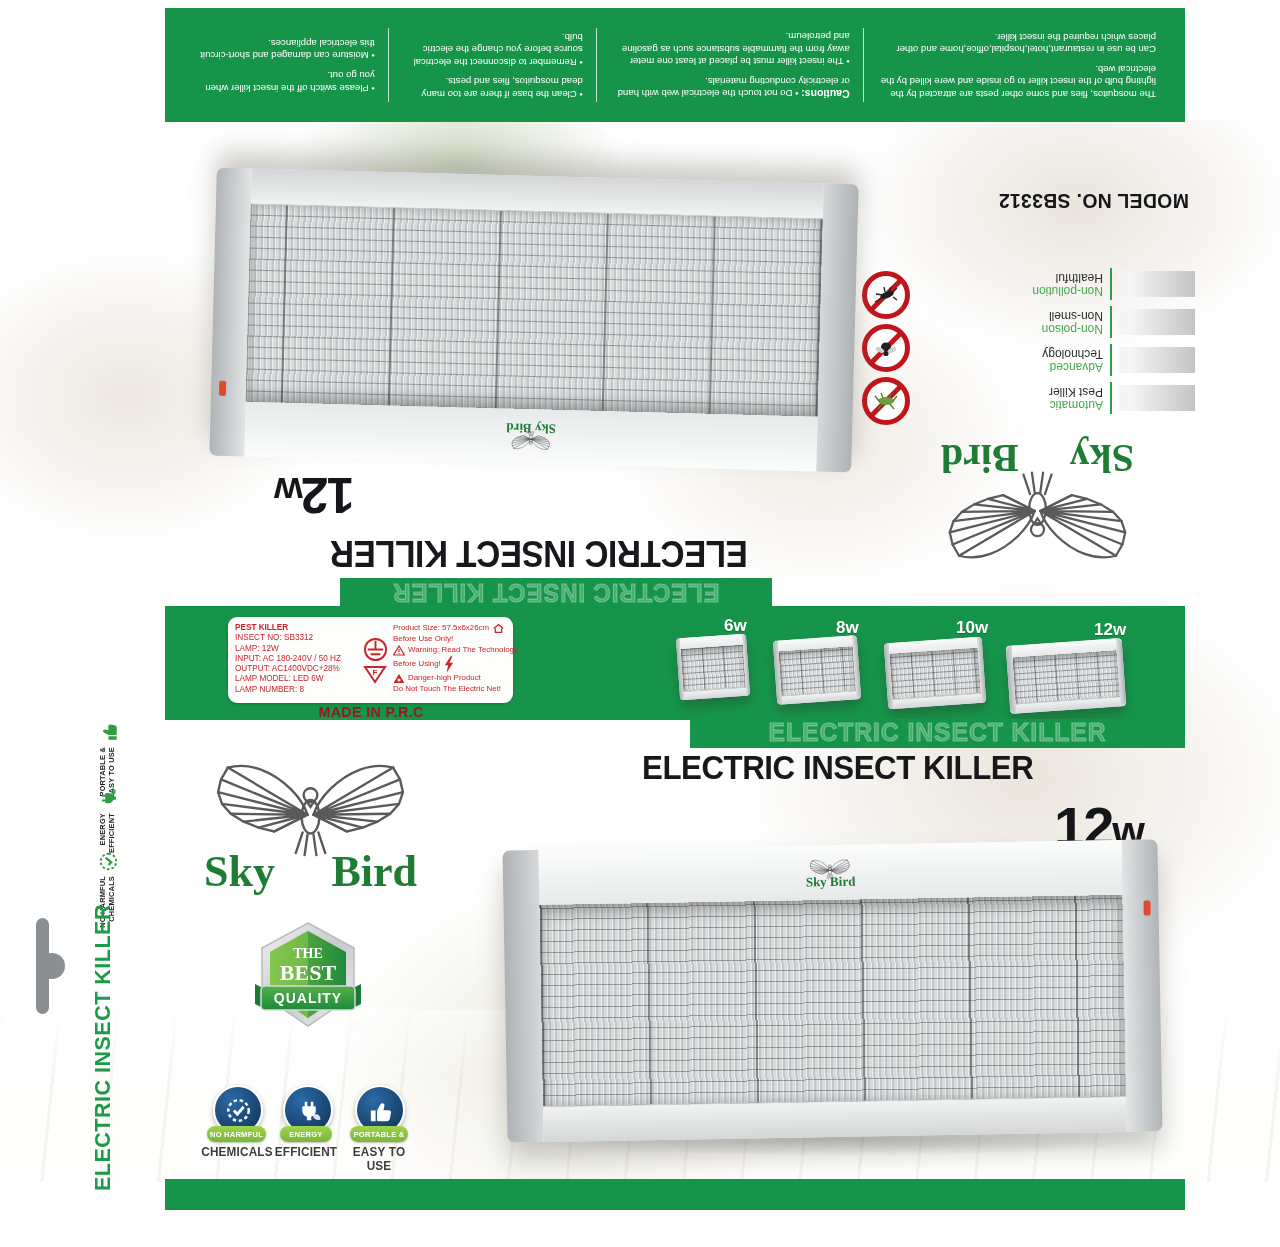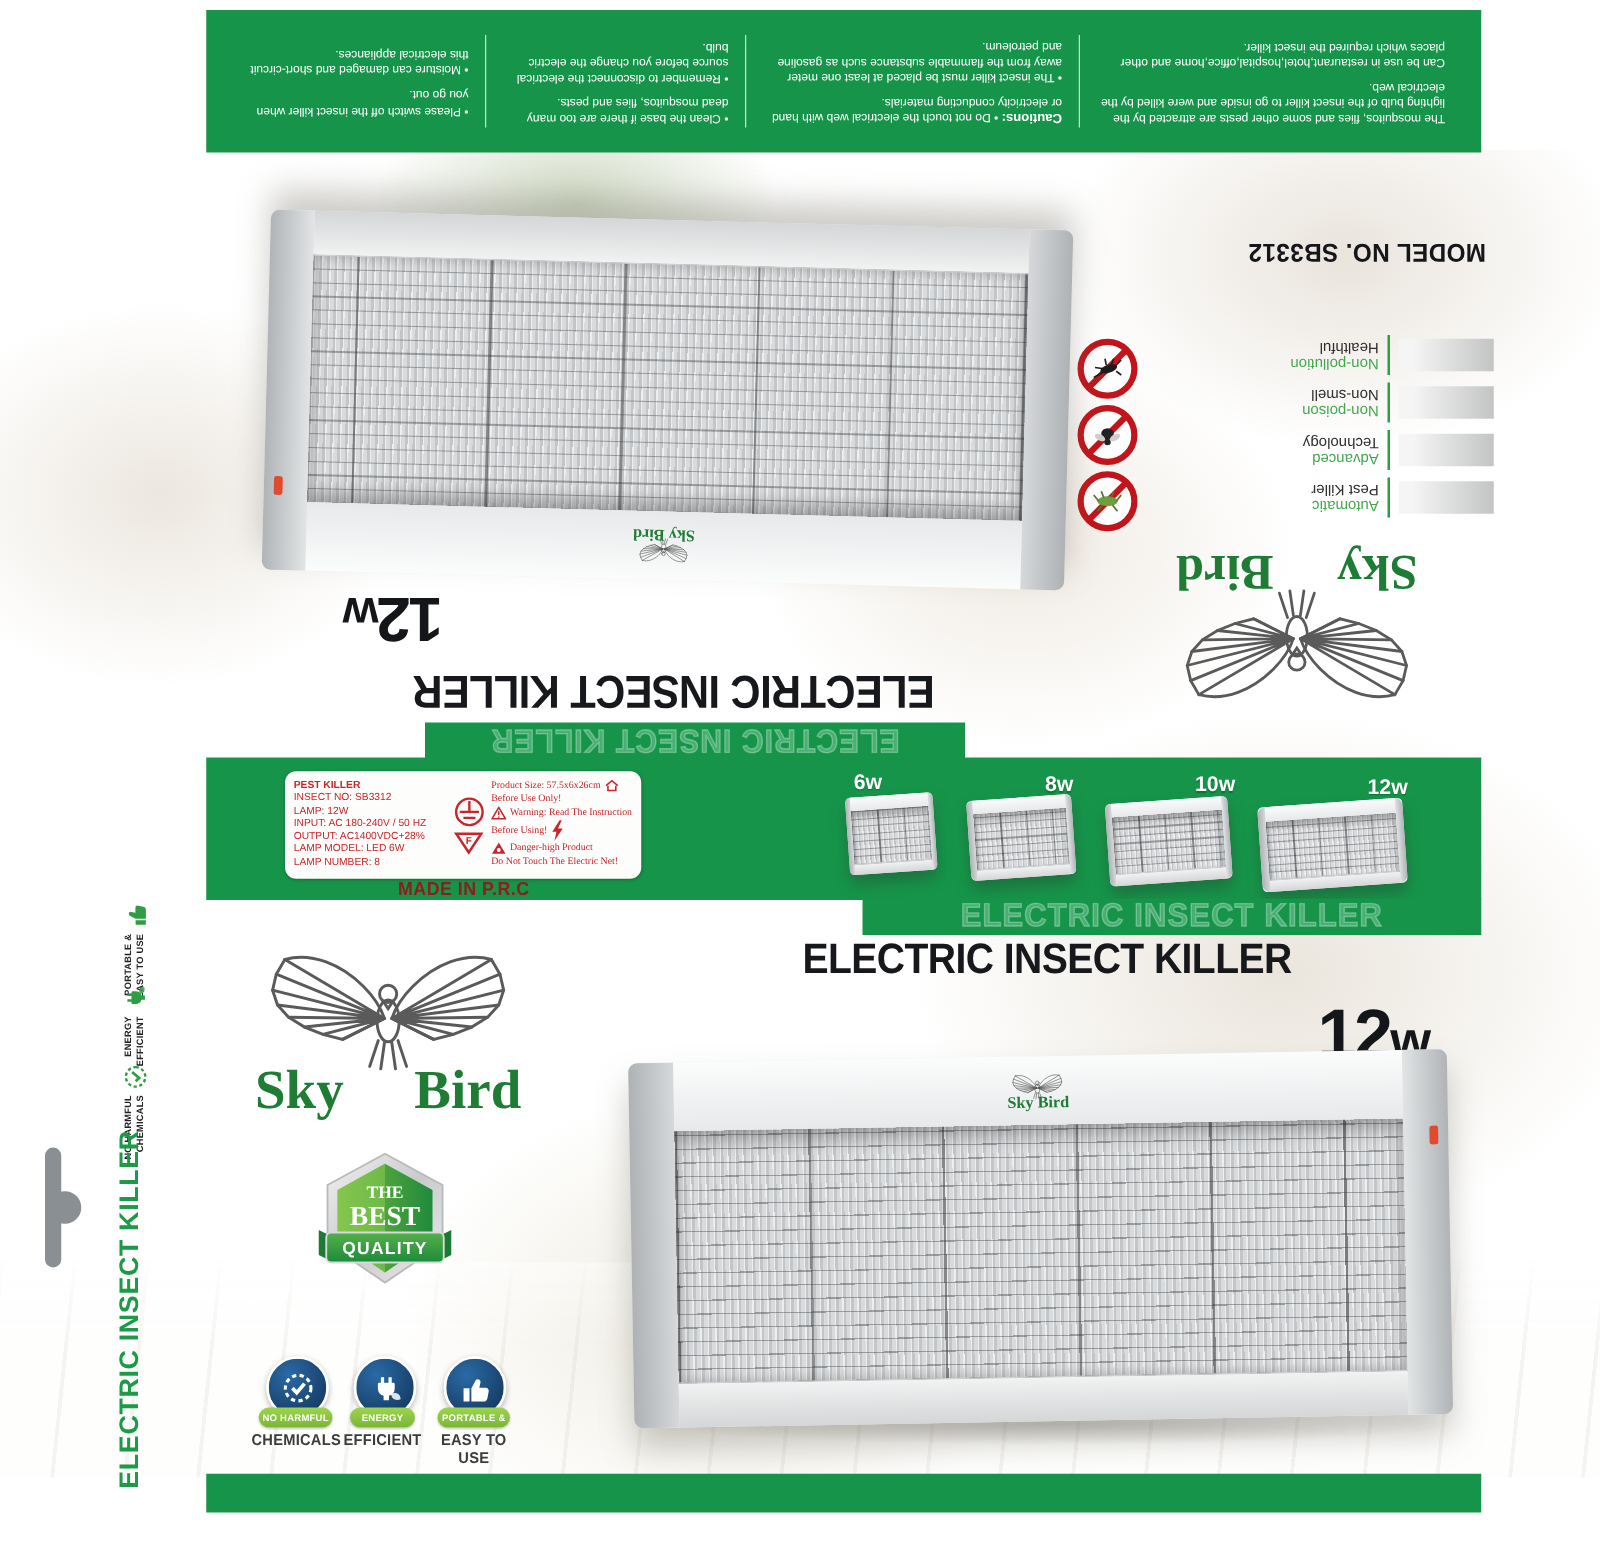--- a/index.html
+++ b/index.html
@@ -92,21 +92,21 @@
 
   
   .spec{left:228px;top:617px;width:285px;height:86px;background:#fdfdfb;border-radius:9px;
         box-shadow:0 1px 3px rgba(0,0,0,.25);display:flex;padding:6px 7px;box-sizing:border-box;color:#c8252c;}
   .spec-left{width:122px;flex:none;}
   .spec-title{font-size:9.5px;font-weight:700;margin:0 0 1px 0;}
   .spec-left p{margin:0;font-size:8.2px;line-height:10.3px;white-space:nowrap;}
   .spec-icons{width:36px;flex:none;display:flex;flex-direction:column;align-items:center;
               justify-content:center;gap:3px;}
   .spec-right{flex:1;font-size:7.9px;line-height:10.6px;}
-  .spec-right .sr{margin:0;display:flex;align-items:center;gap:3px;white-space:nowrap;font-family:Liberation Serif, serif;}
+  .spec-right .sr{margin:0;display:flex;align-items:center;gap:3px;white-space:nowrap;}
   .made-in{left:252px;top:703px;width:238px;text-align:center;font-weight:700;font-size:15px;
            color:#8e1c20;letter-spacing:.4px;transform:scaleX(.95);}
 
   
   .device{position:absolute;border-radius:7px;background:#eef0f1;
           box-shadow:0 16px 26px rgba(110,105,95,.35);}
   .dcap{position:absolute;top:0;bottom:0;width:5.5%;}
   .dcap.l{left:0;border-radius:7px 0 0 7px;background:linear-gradient(90deg,#aeb2b5,#d6d8da);}
   .dcap.r{right:0;border-radius:0 7px 7px 0;background:linear-gradient(90deg,#e2e4e5,#b0b4b7);}
   .dtop{position:absolute;left:5.5%;right:5.5%;top:0;height:19%;
@@ -369,21 +369,21 @@
           </svg>
         </p>
       <p class="sr">
           <span>Before Use Only!</span>
         </p>
       <p class="sr">
         <svg class="spec-ic" width="12" height="11" viewBox="0 0 20 17">
             <path d="M10,1 L19,16 H1 Z" fill="none" stroke="currentColor" stroke-width="2"></path>
             <path d="M10,6 V11 M10,13 V14.6" stroke="currentColor" stroke-width="2"></path>
           </svg>
-        <span>Warning: Read The Instruction</span>
+        <span>Warning: Read The Technology</span>
         </p>
       <p class="sr">
           <span>Before Using!</span>
         <svg class="spec-ic" width="10" height="17" viewBox="0 0 12 20">
             <path d="M8,0 L1,11 H5 L3,20 L11,8 H6.5 L10,0 Z" fill="currentColor"></path>
           </svg>
         </p>
       <p class="sr">
         <svg class="spec-ic" width="12" height="11" viewBox="0 0 20 17">
             <path d="M10,1 L19,16 H1 Z" fill="currentColor"></path>
@@ -391,21 +391,21 @@
           </svg>
         <span>Danger-high Product</span>
         </p>
       <p class="sr">
           <span>Do Not Touch The Electric Net!</span>
         </p>
     </div>
   </div>
   <div class="abs made-in">MADE IN P.R.C</div>
 
-  <span class="variant-label" style="left:683px;top:616px;">6w</span>
+  <span class="variant-label" style="left:724px;top:616px;">6w</span>
   <div class="device mini" style="left:678px;top:636px;width:70px;height:62px;">
     <div class="dcap l"></div>
       <div class="dcap r"></div>
     <div class="dtop"></div>
       <div class="dmesh"></div>
       <div class="dbottom"></div>
   </div>
   <span class="variant-label" style="left:836px;top:618px;">8w</span>
   <div class="device mini" style="left:775px;top:638px;width:84px;height:64px;">
     <div class="dcap l"></div>

